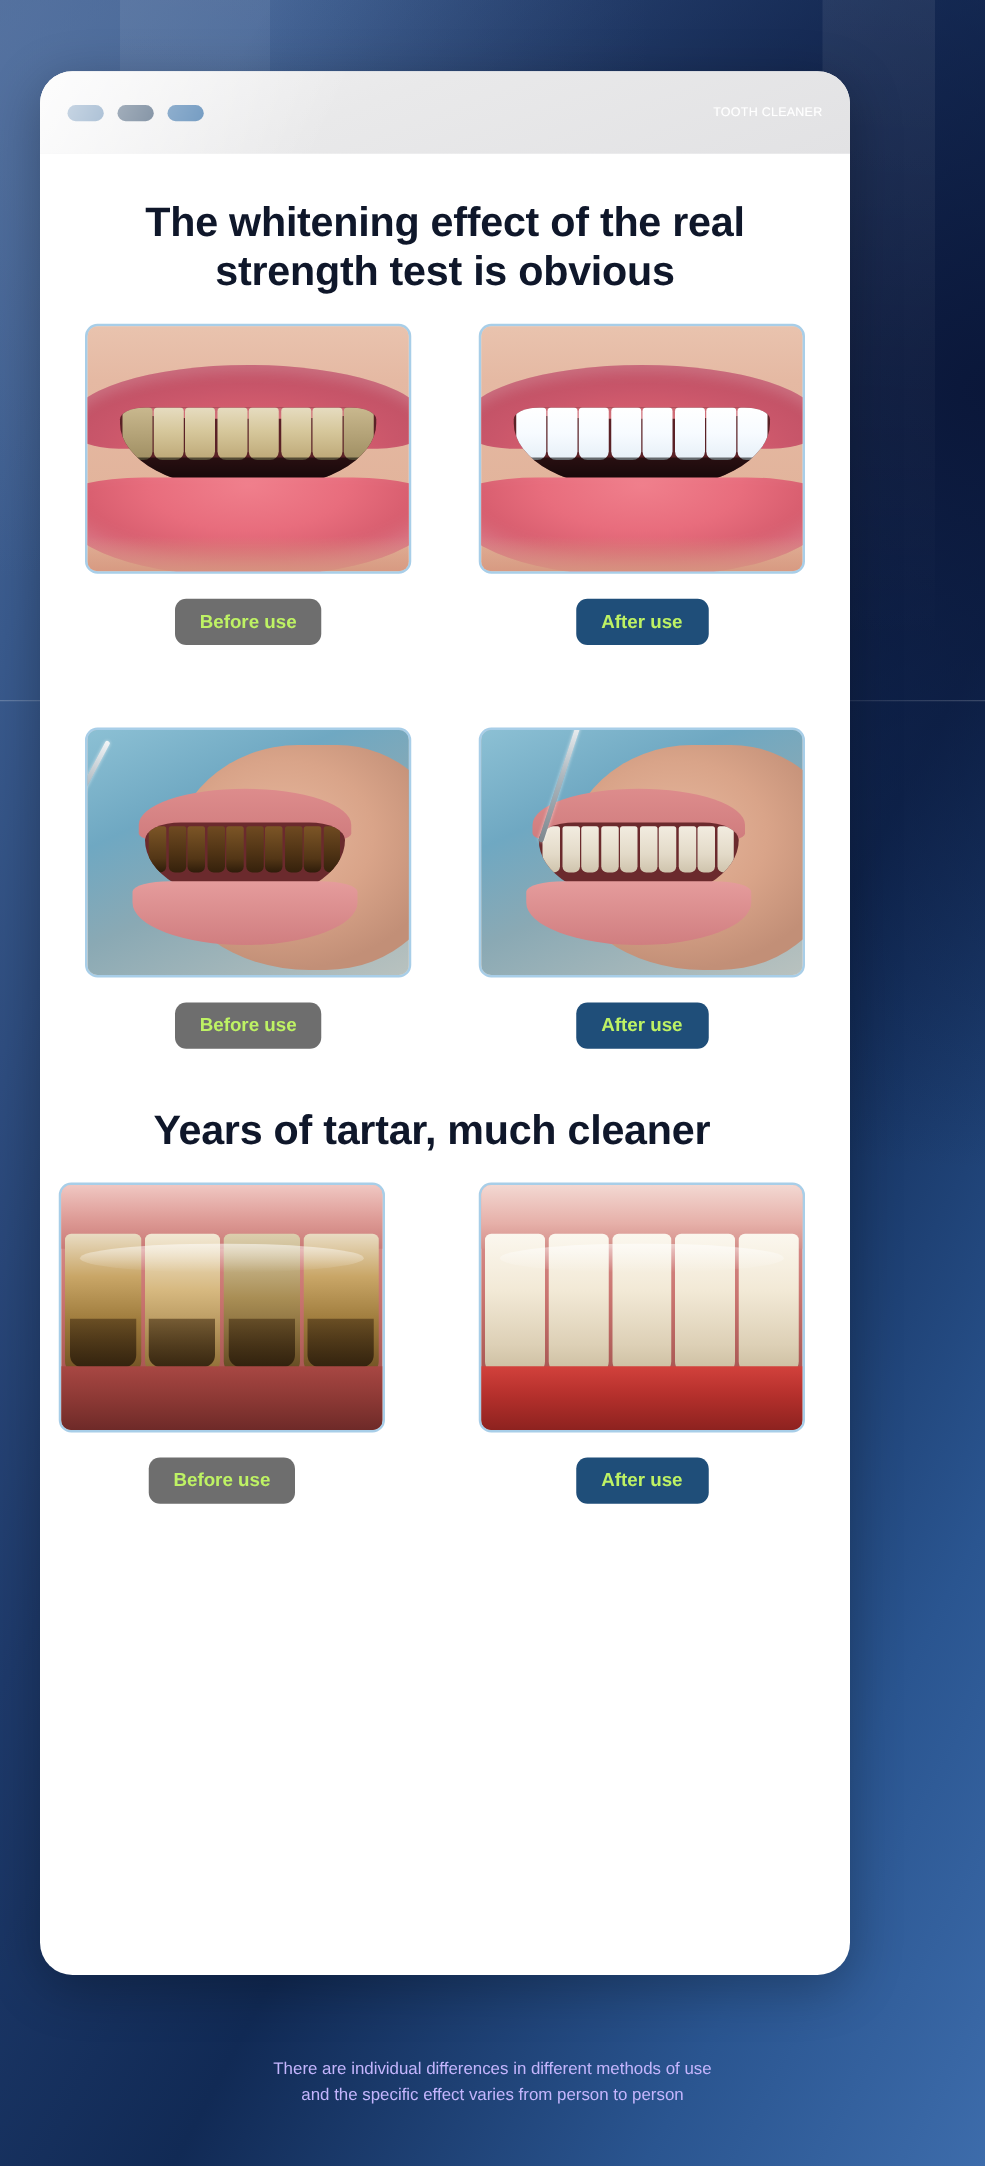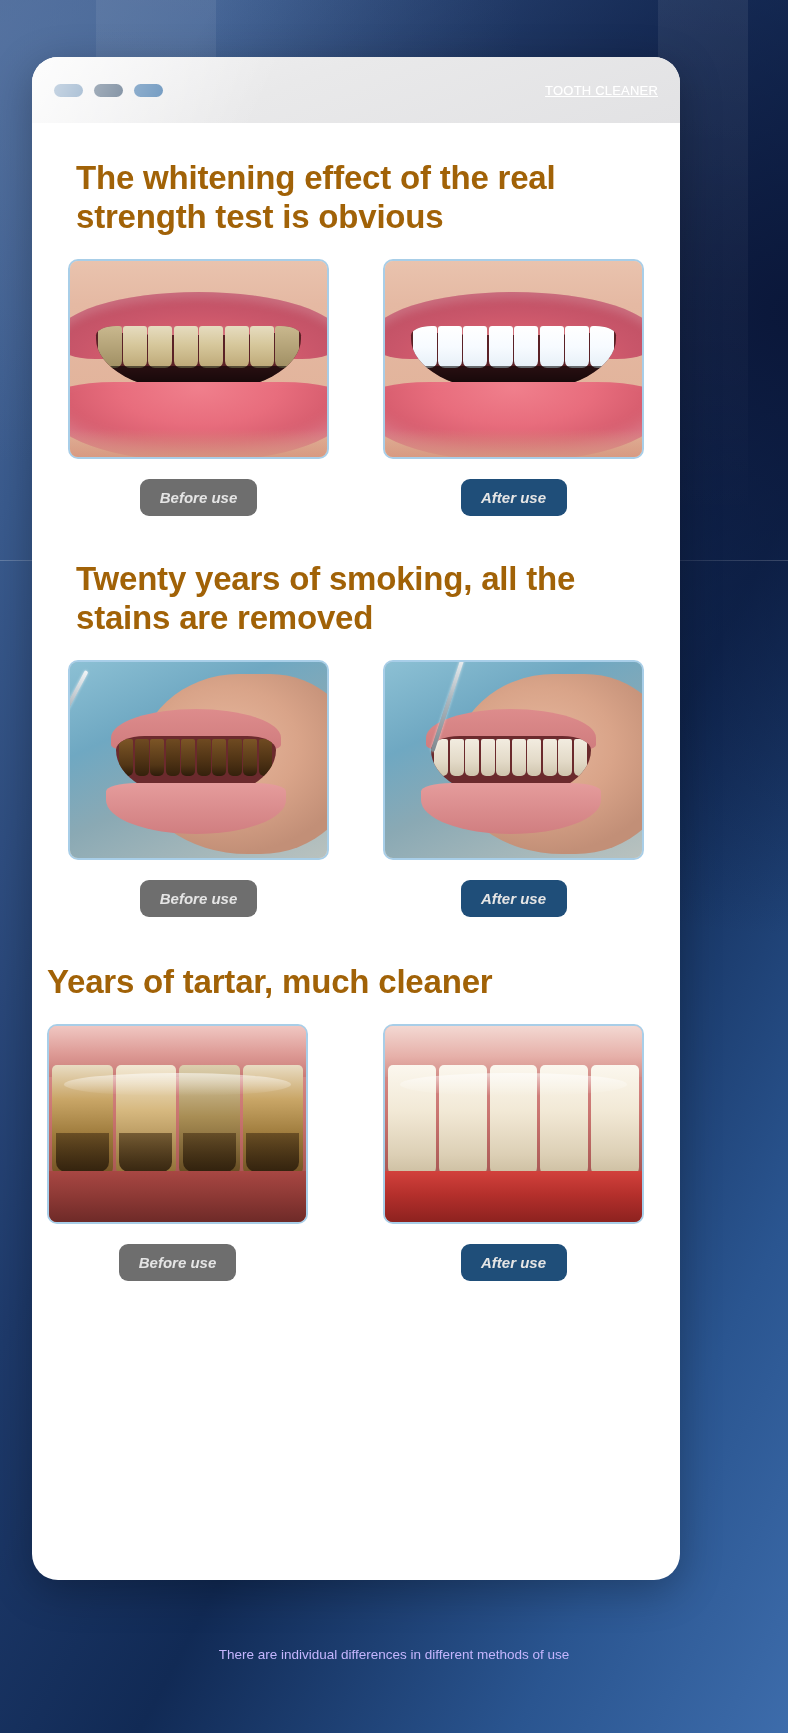--- a/index.html
+++ b/index.html
@@ -39,57 +39,55 @@
     content:"";position:absolute;left:0;top:0;width:58%;height:100%;
     background:linear-gradient(115deg,rgba(255,255,255,.85) 0%,rgba(255,255,255,0) 62%);
     pointer-events:none;
   }
   .pills { display:flex; gap:11px; align-items:center; }
   .pill { width:29px; height:13px; border-radius:7px; }
   .pill.p1 { background:#2b6096; }
   .pill.p2 { background:#163455; }
   .pill.p3 { background:#2d69a3; }
   #brand {
-    margin-left:auto; color:#ffffff; font-size:13px; letter-spacing:.2px;
+    margin-left:auto; color:#ffffff; font-size:10px; letter-spacing:.2px;
     font-family:"Liberation Sans", sans-serif; white-space:nowrap;
     text-shadow:0 0 1px rgba(255,255,255,.5);
-    text-decoration:underline;
   }
 
   
   #sections { padding:0; }
   .section { padding:0 36px; }
   .section.s1 { padding-top:36px; }
   .section.s2 { padding-top:44px; }
   .section.s3 { padding-top:46px;padding-left:15px; }
 
   .heading {
-    color:#a16207; font-weight:bold; 
+    color:#0f172a; font-weight:bold; text-align:center;
     font-size:33px; line-height:1.18; letter-spacing:-.2px;
     font-family:"Liberation Sans", sans-serif;
   }
   .heading.two-line { max-width:560px; margin:0 auto; }
 
   .pair { display:flex; justify-content:space-between; margin-top:22px; }
   .col { width:261px; display:flex; flex-direction:column; align-items:center; }
 
   .photo {
     width:261px; height:200px; border-radius:10px;
     border:2px solid #a8cee8; overflow:hidden; position:relative;
     background:#e8d9cf;
   }
   .photo > .art { position:absolute; inset:0; }
 
   .btn {
     margin-top:20px; height:37px; min-width:106px; padding:0 20px;
     border-radius:9px; border:none; cursor:pointer;
     display:flex; align-items:center; justify-content:center;
-    color:#e5e5e5; font-size:15px; font-weight:bold;
+    color:#bef264; font-size:15px; font-weight:bold;
     font-family:"Liberation Sans", sans-serif;
-    font-style:italic;
   }
   .btn.before { background:#6e6e6e; }
   .btn.after  { background:#1f4e79; }
   .col.right .btn { align-self:center; }
 
   
   #cardpad { height:74px; }
 
   
   #footer {
@@ -297,21 +295,20 @@
               <div class="chin"></div>
             </div>
           </div>
           <button class="btn after">After use</button>
         </div>
 
       </div>
     </div>
 
     <div class="section s2">
-      <div class="heading two-line">Twenty years of smoking, all the stains are removed</div>
       <div class="pair">
 
         <div class="col left">
           <div class="photo">
             <div class="art clinic stained">
               <div class="drape"></div>
               <div class="skin"></div>
               <div class="lip-u"></div>
               <div class="oral">
                 <div class="row">
@@ -405,13 +402,14 @@
 
       </div>
     </div>
 
     <div id="cardpad"></div>
   </div>
 </div>
 
 <div id="footer">
   <div>There are individual differences in different methods of use</div>
+  <div>and the specific effect varies from person to person</div>
 </div>
 
 </body></html>

